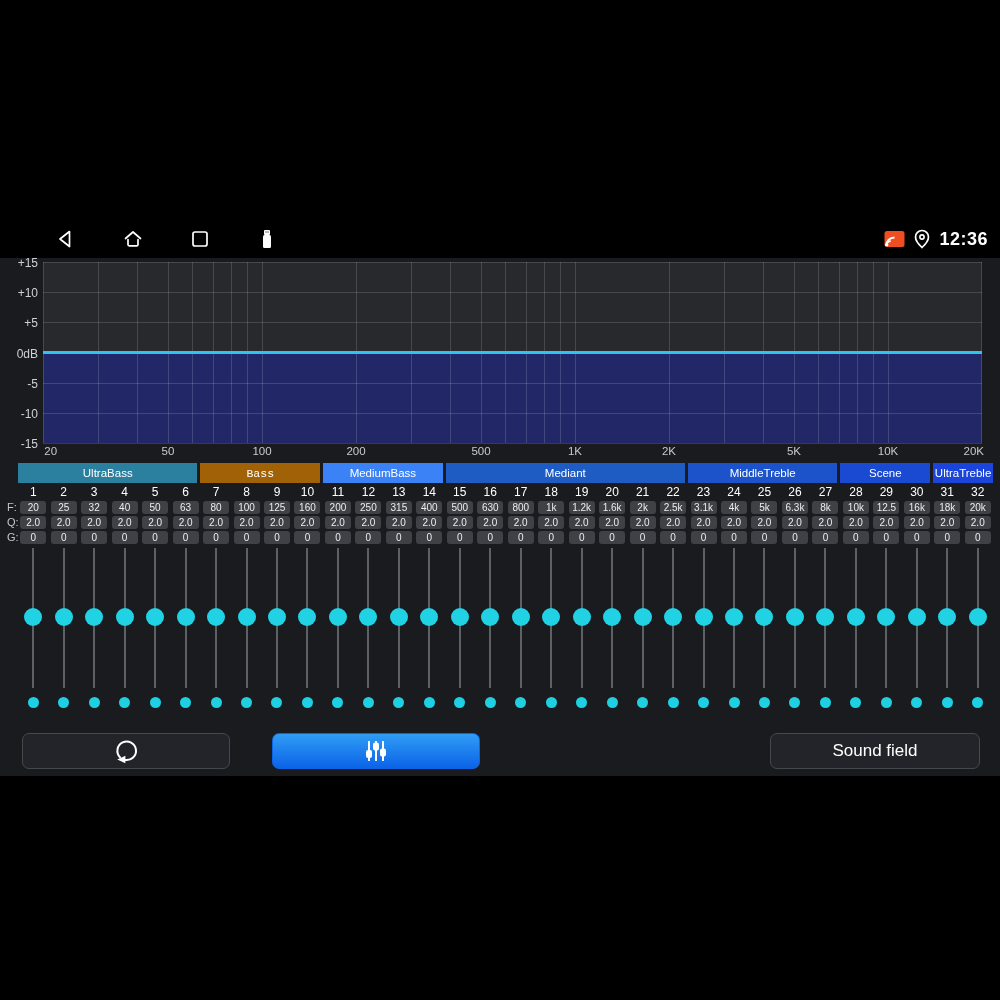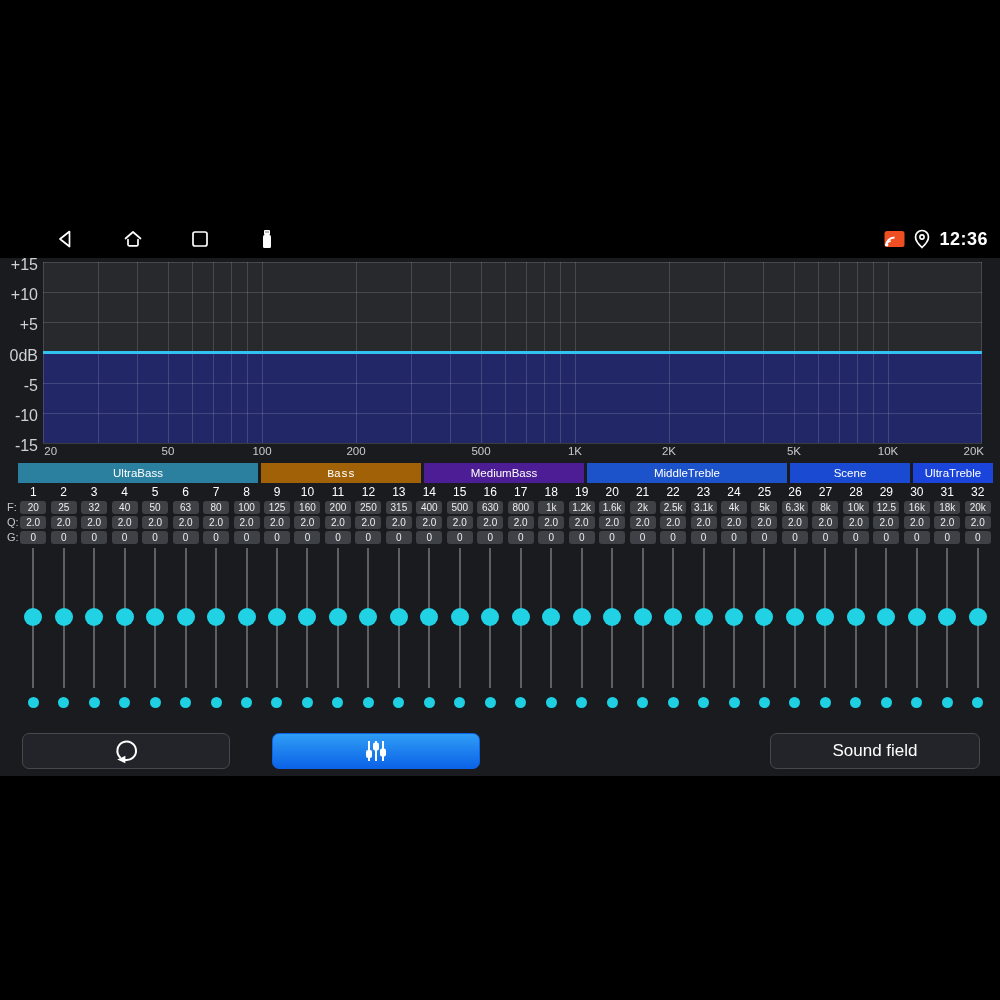--- a/index.html
+++ b/index.html
@@ -12,21 +12,21 @@
   .nav-ic { position:absolute; top:8px; width:22px; height:22px; }
   .sb-right { position:absolute; right:12px; top:0; height:38px; display:flex; align-items:center; gap:7px; }
   .sb-time { color:#fff; font-size:18px; font-weight:bold; letter-spacing:.5px; }
 
   
   .plot { position:absolute; left:43px; top:42px; width:939px; height:181px; background:#28292d; }
   .plot-fill { position:absolute; left:0; right:0; bottom:0; height:90px; background:#222867; }
   .gl-h { position:absolute; left:0; right:0; height:1px; background:rgba(255,255,255,0.15); }
   .gl-v { position:absolute; top:0; bottom:0; width:1px; background:rgba(255,255,255,0.15); }
   .zero-line { position:absolute; left:0; right:0; top:89px; height:3px; background:#32c2f2; }
-  .db-label { position:absolute; width:38px; text-align:right; color:#cfd0d3; font-size:16px; }
+  .db-label { position:absolute; width:38px; text-align:right; color:#cfd0d3; font-size:12px; }
   .fq-label { position:absolute; top:225px; color:#c9cacd; font-size:11.5px; }
 
   
   .band-row { position:absolute; left:18px; top:243px; width:975px; height:20px; display:flex; gap:3px; }
   .band-seg { display:flex; align-items:center; justify-content:center; color:#fff; font-size:11.5px;text-align:center; }
 
   
   .ch-row { position:absolute; left:18px; width:975px; display:grid; grid-template-columns:repeat(32,1fr); }
   .row-num { top:265px; height:14px; }
   .row-f { top:281px; height:14px; }
@@ -148,21 +148,22 @@
       <div class="fq-label" style="left: 575px; transform: translateX(-50%);">1K</div>
       <div class="fq-label" style="left: 669px; transform: translateX(-50%);">2K</div>
       <div class="fq-label" style="left: 794px; transform: translateX(-50%);">5K</div>
       <div class="fq-label" style="left: 888px; transform: translateX(-50%);">10K</div>
       <div class="fq-label" style="left: 982px; transform: translateX(-90%);">20K</div>
     </div>
 
   <div class="band-row" id="band-row">
       <div class="band-seg" style="flex-grow: 6; flex-basis: 0px; background: rgb(43, 127, 159);">UltraBass</div>
       <div class="band-seg" style="flex-grow: 4; flex-basis: 0px; background: #a16207; font-family: Liberation Mono, monospace;">Bass</div>
-      <div class="band-seg" style="flex-grow: 4; flex-basis: 0px; background: #4c1d95;">MediumBass</div>
+      <div class="band-seg" style="flex-grow: 4; flex-basis: 0px; background: #3b82f6;">MediumBass</div>
+      <div class="band-seg" style="flex-grow: 8; flex-basis: 0px; background: rgb(30, 92, 196);">Mediant</div>
       <div class="band-seg" style="flex-grow: 5; flex-basis: 0px; background: rgb(28, 82, 202);">MiddleTreble</div>
       <div class="band-seg" style="flex-grow: 3; flex-basis: 0px; background: rgb(27, 74, 210);">Scene</div>
       <div class="band-seg" style="flex-grow: 2; flex-basis: 0px; background: rgb(26, 68, 218);">UltraTreble</div>
     </div>
 
   <div class="rlabel" style="top:281px">F:</div>
   <div class="rlabel" style="top:296px">Q:</div>
   <div class="rlabel" style="top:311px">G:</div>
 
   <div class="ch-row row-num" id="row-num">

